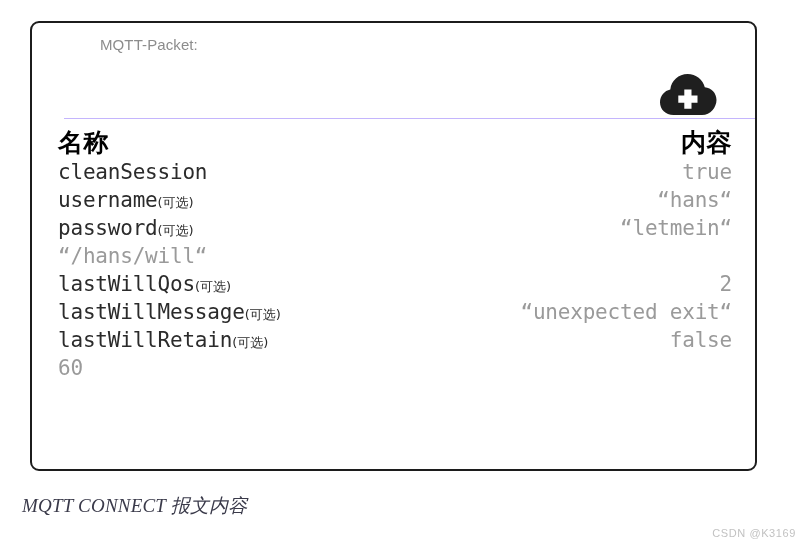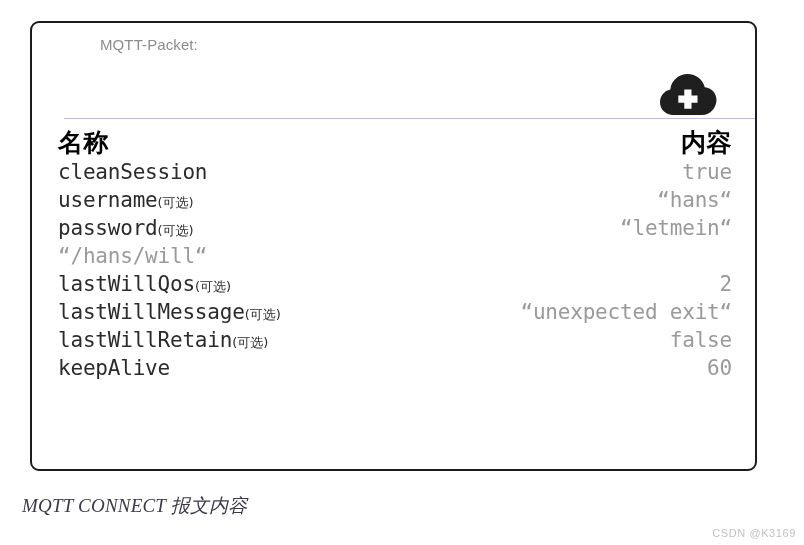--- a/index.html
+++ b/index.html
@@ -201,23 +201,20 @@
     </div>
 
     <div class="table-row">
       <div class="col-name">
         <span>lastWillRetain</span><span class="optional-tag">(可选)</span>
       </div>
       <div class="col-value">false</div>
     </div>
 
     <div class="table-row">
-      <div class="col-name">
-        <span>keepAlive</span><span class="optional-tag"></span>
-      </div>
       <div class="col-value">60</div>
     </div>
 
   </div>
 </div>
 
 <div class="figure-caption">MQTT CONNECT 报文内容</div>
 
 <div class="watermark">CSDN @K3169</div>
 

